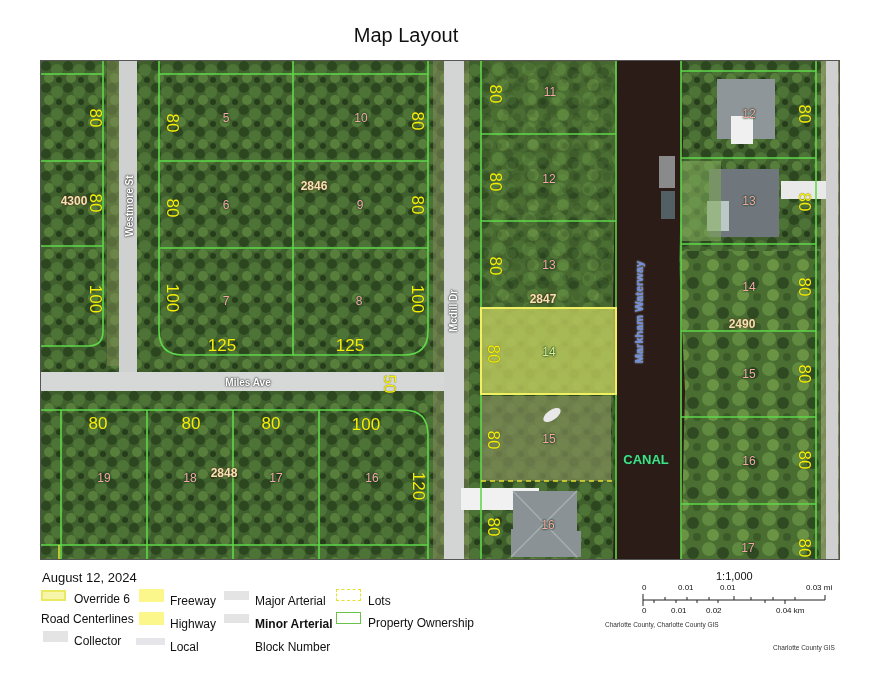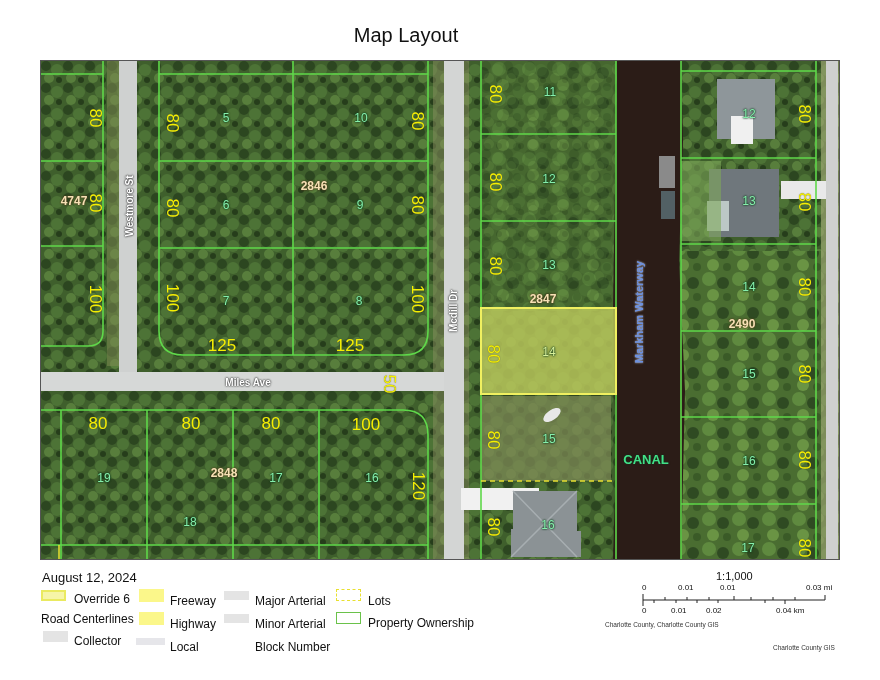--- a/index.html
+++ b/index.html
@@ -6,21 +6,21 @@
   html, body { width: 880px; height: 680px; background: #ffffff; overflow: hidden; }
   body { position: relative; font-family: "Liberation Sans", sans-serif; color: #111; }
 
   .title { position: absolute; left: 0; width: 812px; top: 24px; text-align: center; font-size: 20px; color: #111; }
 
   .map-frame { position: absolute; left: 40px; top: 60px; width: 800px; height: 500px; border: 1px solid #555; overflow: hidden;
     background: #3c5a2a; }
   .map-frame svg { position: absolute; left: 0; top: 0; }
 
   .lbl { position: absolute; font-family: "Liberation Sans", sans-serif; white-space: nowrap; line-height: 1; }
-  .lot { color: #86efac; font-size: 12px; text-shadow: 0 0 2px #0a3a1a, 0 0 2px #0a3a1a; transform: translate(-50%,-50%); }
+  .lot { color: #fca5a5; font-size: 12px; text-shadow: 0 0 2px #0a3a1a, 0 0 2px #0a3a1a; transform: translate(-50%,-50%); }
   .dim { color: #f4f000; font-size: 17px; text-shadow: 0 0 1px #444; transform: translate(-50%,-50%); }
   .dim.v { transform: translate(-50%,-50%) rotate(90deg); }
   .blk { color: #f7e1b5; font-size: 12px; font-weight: bold; text-shadow: 0 0 2px #4a3a1a, 0 0 2px #4a3a1a; transform: translate(-50%,-50%); }
   .road { color: #ffffff; font-size: 10px; font-weight: bold; text-shadow: 0 0 2px #333, 0 0 2px #333; transform: translate(-50%,-50%); }
   .road.v { transform: translate(-50%,-50%) rotate(-90deg); }
   .water { color: #6a8fe0; font-size: 11px; font-weight: bold; text-shadow: 0 0 2px #dfe8ff; transform: translate(-50%,-50%) rotate(-90deg); }
   .canal { color: #42e088; font-size: 13px; font-weight: bold; text-shadow: 0 0 2px #0a3a1a; transform: translate(-50%,-50%); }
 
   .date { position: absolute; left: 42px; top: 570px; font-size: 13px; }
   .swatch { position: absolute; width: 25px; height: 11px; }
@@ -132,35 +132,35 @@
     <line x1="440" x2="572" y1="420" y2="420" stroke="#e8e030" stroke-width="1.5" stroke-dasharray="5,4"></line>
     <line x1="18" x2="18" y1="484" y2="500" stroke="#e8e030" stroke-width="1.5"></line>
   </svg>
 
   <div class="lbl road v" style="left:89px;top:145px;">Westmore St</div>
   <div class="lbl road" style="left:207px;top:322px;">Miles Ave</div>
   <div class="lbl road v" style="left:413px;top:250px;">Mcdill Dr</div>
   <div class="lbl water" style="left:598px;top:251px;">Markham Waterway</div>
   <div class="lbl canal" style="left:605px;top:398px;">CANAL</div>
 
-  <div class="lbl blk" style="left:33px;top:140px;">4747</div>
+  <div class="lbl blk" style="left:33px;top:140px;">4300</div>
   <div class="lbl blk" style="left:273px;top:125px;">2846</div>
   <div class="lbl blk" style="left:502px;top:238px;">2847</div>
   <div class="lbl blk" style="left:183px;top:412px;">2848</div>
   <div class="lbl blk" style="left:701px;top:263px;">2490</div>
 
   <div id="lot-layer">
       <div class="lbl lot" style="left: 185px; top: 57px;">5</div>
       <div class="lbl lot" style="left: 320px; top: 57px;">10</div>
       <div class="lbl lot" style="left: 185px; top: 144px;">6</div>
       <div class="lbl lot" style="left: 319px; top: 144px;">9</div>
       <div class="lbl lot" style="left: 185px; top: 240px;">7</div>
       <div class="lbl lot" style="left: 318px; top: 240px;">8</div>
       <div class="lbl lot" style="left: 63px; top: 417px;">19</div>
-      <div class="lbl lot" style="left: 149px; top: 417px; margin-top: 44px;">18</div>
+      <div class="lbl lot" style="left: 149px; top: 417px;">18</div>
       <div class="lbl lot" style="left: 235px; top: 417px;">17</div>
       <div class="lbl lot" style="left: 331px; top: 417px;">16</div>
       <div class="lbl lot" style="left: 509px; top: 31px;">11</div>
       <div class="lbl lot" style="left: 508px; top: 118px;">12</div>
       <div class="lbl lot" style="left: 508px; top: 204px;">13</div>
       <div class="lbl lot" style="left: 508px; top: 291px; color: rgb(216, 240, 154);">14</div>
       <div class="lbl lot" style="left: 508px; top: 378px;">15</div>
       <div class="lbl lot" style="left: 507px; top: 464px;">16</div>
       <div class="lbl lot" style="left: 708px; top: 53px;">12</div>
       <div class="lbl lot" style="left: 708px; top: 140px;">13</div>
@@ -214,21 +214,21 @@
   <div class="swatch" style="left:139px;top:589px;background:#fbf78a;height:13px;"></div>
   <div class="legend-text" style="left:170px;top:594px;">Freeway</div>
   <div class="swatch" style="left:139px;top:612px;background:#fbf78a;height:13px;"></div>
   <div class="legend-text" style="left:170px;top:617px;">Highway</div>
   <div class="swatch" style="left:136px;top:638px;width:29px;height:7px;background:#e6e6ea;"></div>
   <div class="legend-text" style="left:170px;top:640px;">Local</div>
 
   <div class="swatch" style="left:224px;top:591px;background:#e4e4e4;height:9px;"></div>
   <div class="legend-text" style="left:255px;top:594px;">Major Arterial</div>
   <div class="swatch" style="left:224px;top:614px;background:#e4e4e4;height:9px;"></div>
-  <div class="legend-text" style="left:255px;top:617px;">Minor Arterial</div>
+  <div class="legend-text" style="left:255px;top:617px;font-weight:bold;">Minor Arterial</div>
   <div class="legend-text" style="left:255px;top:640px;">Block Number</div>
 
   <div class="swatch" style="left:336px;top:589px;border:1.5px dashed #e8e030;height:12px;"></div>
   <div class="legend-text" style="left:368px;top:594px;">Lots</div>
   <div class="swatch" style="left:336px;top:612px;border:1.5px solid #6ac24a;height:12px;"></div>
   <div class="legend-text" style="left:368px;top:616px;">Property Ownership</div>
 </div>
 
 <div class="scale-ratio">1:1,000</div>
 <div>

